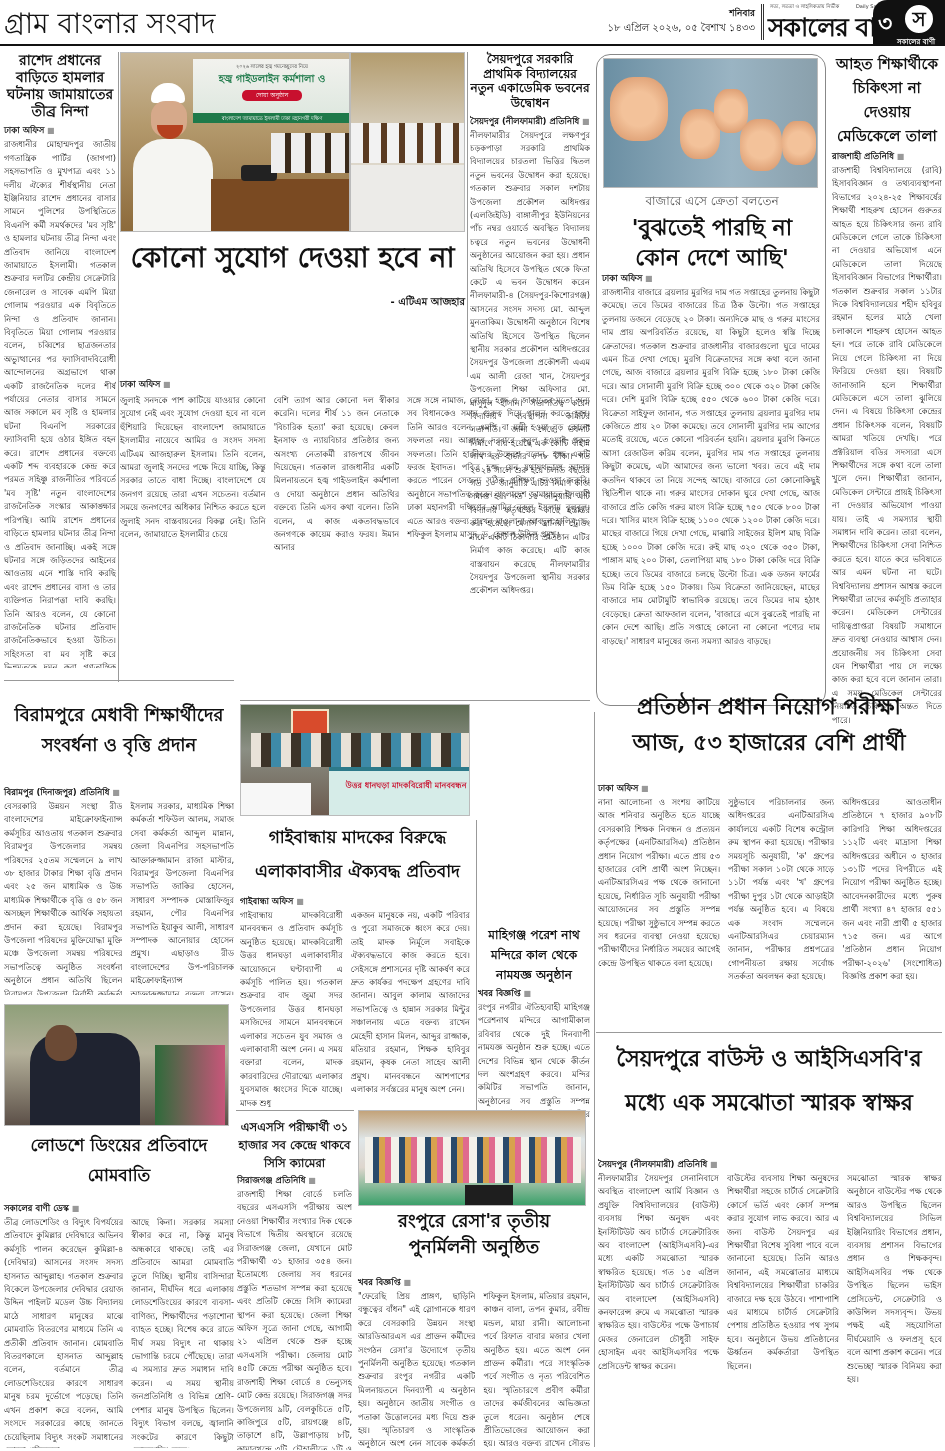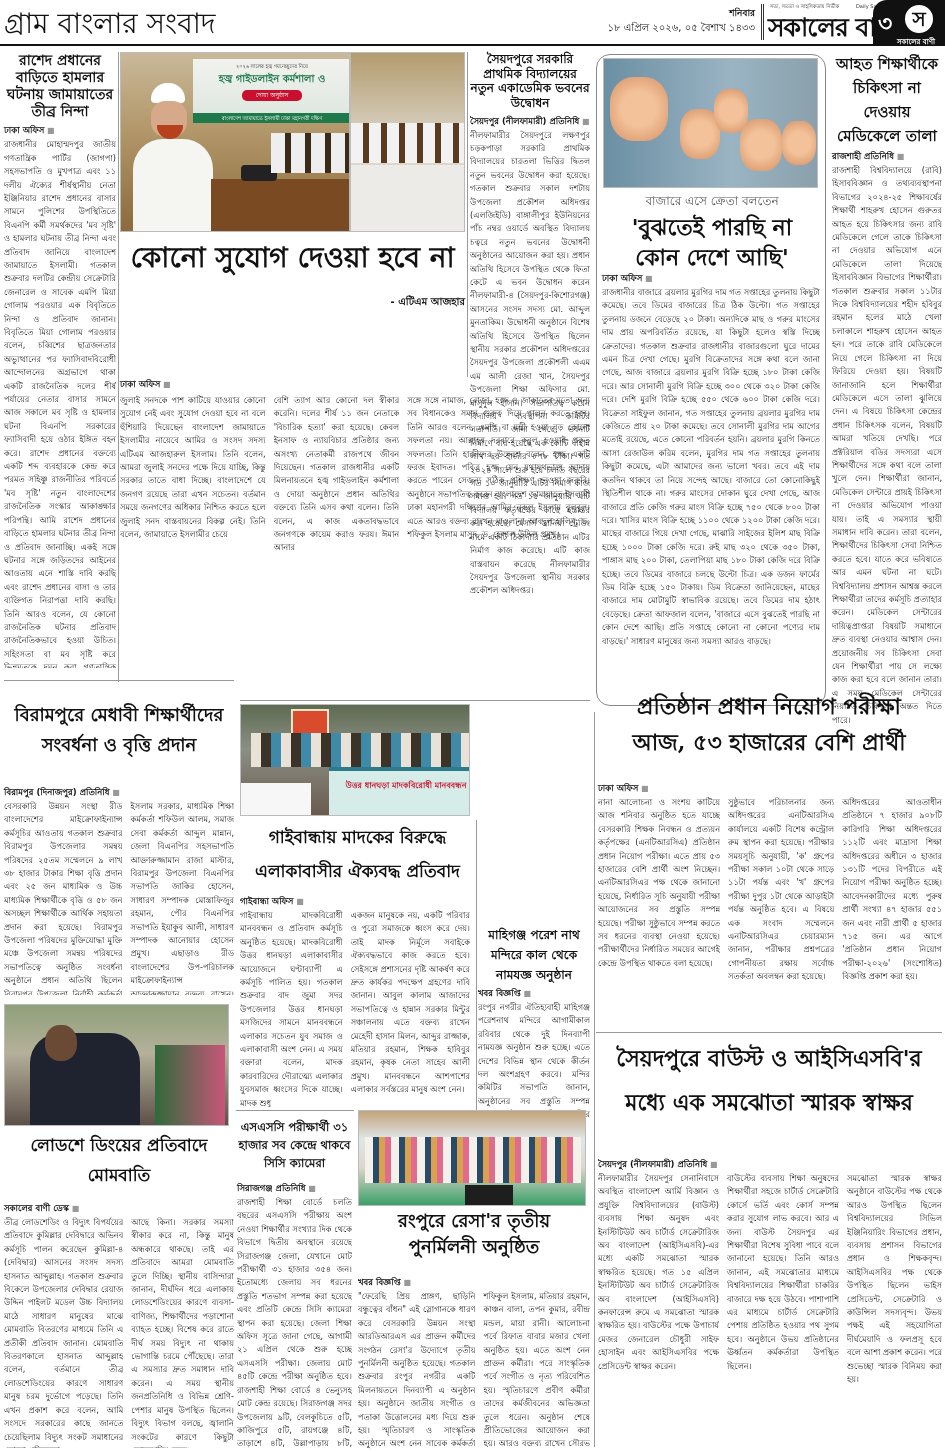--- a/index.html
+++ b/index.html
@@ -171,21 +171,21 @@
 
 <div class="vrule" style="left:476px;top:820px;height:290px"></div>
 <article class="abs" style="left:478px;top:925px;width:112px;height:180px">
   <h2 class="h1" style="font-size:12px;line-height:20px;margin-bottom:2px">মাহিগঞ্জ পরেশ নাথ মন্দিরে কাল থেকে নামযজ্ঞ অনুষ্ঠান</h2>
   <div class="by">খবর বিজ্ঞপ্তি</div>
   <p class="txt" style="height:120px">রংপুর নগরীর ঐতিহ্যবাহী মাহিগঞ্জ পরেশনাথ মন্দিরে আগামীকাল রবিবার থেকে দুই দিনব্যাপী নামযজ্ঞ অনুষ্ঠান শুরু হচ্ছে। এতে দেশের বিভিন্ন স্থান থেকে কীর্তন দল অংশগ্রহণ করবে। মন্দির কমিটির সভাপতি জানান, অনুষ্ঠানের সব প্রস্তুতি সম্পন্ন হয়েছে। উৎসবকে ঘিরে মন্দির প্রাঙ্গণে মেলা বসবে। এতে সকল ধর্মপ্রাণ ভক্তদের অংশগ্রহণের আহ্বান জানানো হয়েছে।</p>
 </article>
 
 <div class="hrule" style="left:236px;top:1110px;width:118px"></div>
 <article class="abs" style="left:237px;top:1118px;width:115px;height:330px">
-  <h2 class="h1" style="font-size:11.5px;line-height:18px;margin-bottom:10px">এসএসসি পরীক্ষার্থী ৩১ হাজার সব কেন্দ্রে থাকবে সিসি ক্যামেরা</h2>
+  <h2 class="h1" style="font-size:11.5px;line-height:18px;margin-bottom:2px">এসএসসি পরীক্ষার্থী ৩১ হাজার সব কেন্দ্রে থাকবে সিসি ক্যামেরা</h2>
   <div class="by">সিরাজগঞ্জ প্রতিনিধি</div>
   <p class="txt" style="height:262px">রাজশাহী শিক্ষা বোর্ডে চলতি বছরের এসএসসি পরীক্ষায় অংশ নেওয়া শিক্ষার্থীর সংখ্যার দিক থেকে বিভাগে দ্বিতীয় অবস্থানে রয়েছে সিরাজগঞ্জ জেলা, যেখানে মোট পরীক্ষার্থী ৩১ হাজার ৩৫৪ জন। ইতোমধ্যে জেলায় সব ধরনের প্রস্তুতি শতভাগ সম্পন্ন করা হয়েছে এবং প্রতিটি কেন্দ্রে সিসি ক্যামেরা স্থাপন করা হয়েছে। জেলা শিক্ষা অফিস সূত্রে জানা গেছে, আগামী ২১ এপ্রিল থেকে শুরু হচ্ছে এসএসসি পরীক্ষা। জেলায় মোট ৪৫টি কেন্দ্রে পরীক্ষা অনুষ্ঠিত হবে। রাজশাহী শিক্ষা বোর্ডে ৪ ভেন্যুসহ মোট কেন্দ্র রয়েছে। সিরাজগঞ্জ সদর উপজেলায় ৯টি, বেলকুচিতে ৫টি, কাজিপুরে ৫টি, রায়গঞ্জে ৪টি, তাড়াশে ৪টি, উল্লাপাড়ায় ৮টি, কামারখন্দে ৩টি, চৌহালীতে ২টি ও শাহজাদপুরে ৫টি কেন্দ্র রয়েছে। পরীক্ষার্থীদের মধ্যে ছাত্র ১৫ হাজার ৫৮২ জন এবং ছাত্রী ১৫ হাজার ৭৭২ জন।</p>
 </article>
 
 <figure class="photo" style="left:358px;top:1110px;width:228px;height:96px;background:linear-gradient(180deg,#c3a37a 0%,#dfe6e8 30%,#ded6cd 60%,#3ba06a 100%)">
   <div style="position:absolute;left:6px;top:26px;width:216px;height:46px;background:repeating-linear-gradient(90deg,#f3f1ea 0 8px,#2a4a6a 8px 14px,#d8a24e 14px 20px,#e06b8e 20px 26px)"></div>
   <div style="position:absolute;left:106px;top:74px;width:48px;height:22px;background:#1e1e1e"></div>
 </figure>
 <div class="abs" style="left:358px;top:1208px;width:232px">
   <h1 class="h1" style="font-size:18px;line-height:26px">রংপুরে রেসা'র তৃতীয়</h1>

